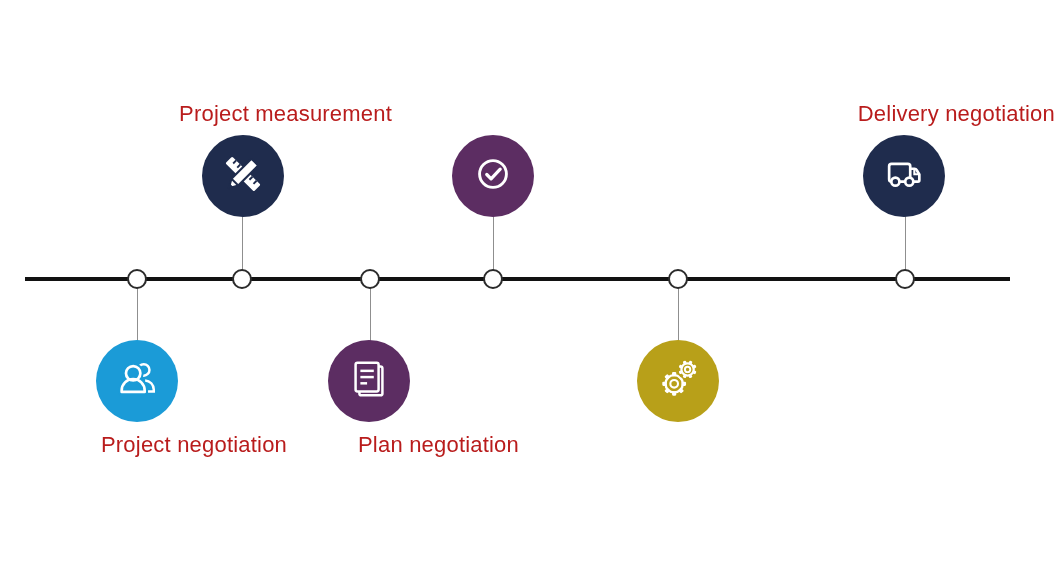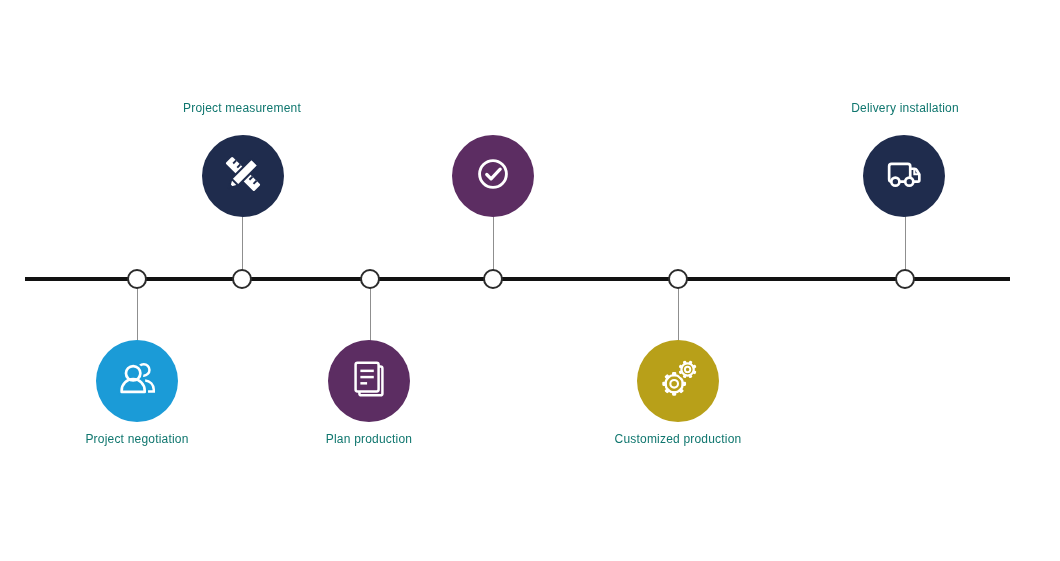--- a/index.html
+++ b/index.html
@@ -38,23 +38,23 @@
     border-radius: 50%;
     display: flex;
     align-items: center;
     justify-content: center;
   }
   .icon-circle.above { top: 135px; }
   .icon-circle.below { top: 340px; }
   .milestone-label {
     position: absolute;
     width: 300px;
-    text-align: center;
-    font-size: 12px;
-    color: #0f766e;
+    text-align: right;
+    font-size: 22px;
+    color: #b91c1c;
     letter-spacing: 0.2px;
     white-space: nowrap;
   }
   .milestone-label.above { top: 101px; }
   .milestone-label.below { top: 432px; }
 </style>
 </head>
 <body>
 
 <div class="canvas">
@@ -109,21 +109,21 @@
     <span>
       <svg viewBox="0 0 48 48" width="46" height="46">
         <rect x="14" y="11" width="24" height="30" rx="2" fill="none" stroke="#ffffff" stroke-width="2.6"></rect>
         <rect x="10" y="7" width="24" height="30" rx="2" fill="currentColor" stroke="#ffffff" stroke-width="2.6"></rect>
         <line x1="15" y1="15.5" x2="29" y2="15.5" stroke="#ffffff" stroke-width="2.6"></line>
         <line x1="15" y1="22" x2="29" y2="22" stroke="#ffffff" stroke-width="2.6"></line>
         <line x1="15" y1="28.5" x2="22" y2="28.5" stroke="#ffffff" stroke-width="2.6"></line>
       </svg>
     </span>
   </div>
-  <div class="milestone-label below" style="left:219px;">Plan production</div>
+  <div class="milestone-label below" style="left:219px;">Plan negotiation</div>
 
   <div class="connector above" style="left:493px;"></div>
   <div class="node-dot" style="left:483px;"></div>
   <div class="icon-circle above" style="left: 452px; background-color: rgb(92, 45, 98); color: rgb(92, 45, 98);">
     <span>
       <svg viewBox="0 0 48 48" width="46" height="46">
         <circle cx="24" cy="24" r="14" fill="none" stroke="#ffffff" stroke-width="3"></circle>
         <path d="M17.5 24.5 l4.5 4.5 l9.5 -10" fill="none" stroke="#ffffff" stroke-width="3.4" stroke-linecap="round" stroke-linejoin="round"></path>
       </svg>
     </span>
@@ -190,30 +190,29 @@
             </g>
           <g transform="rotate(337 34 14)">
               <rect x="32.4" y="4.6" width="3.4" height="3.8" rx="1" fill="#ffffff"></rect>
             </g>
           <circle cx="34" cy="14" r="6.4" fill="none" stroke="#ffffff" stroke-width="2.3"></circle>
           <circle cx="34" cy="14" r="2.8" fill="none" stroke="#ffffff" stroke-width="2"></circle>
         </g>
       </svg>
     </span>
   </div>
-  <div class="milestone-label below" style="left:528px;">Customized production</div>
 
   <div class="connector above" style="left:905px;"></div>
   <div class="node-dot" style="left:895px;"></div>
   <div class="icon-circle above" style="left: 863px; background-color: rgb(31, 44, 77); color: rgb(31, 44, 77);">
     <span>
       <svg viewBox="0 0 48 48" width="46" height="46">
         <rect x="8.5" y="13.5" width="22" height="18.5" rx="2.5" fill="none" stroke="#ffffff" stroke-width="2.8"></rect>
         <path d="M30.5 18.5 h4.5 a2.5 2.5 0 0 1 2.2 1.3 l2.8 4.7 v6 a1.5 1.5 0 0 1 -1.5 1.5 h-8" fill="none" stroke="#ffffff" stroke-width="2.8" stroke-linejoin="round"></path>
         <path d="M34.8 19 v5.3 h5" fill="none" stroke="#ffffff" stroke-width="2.2"></path>
         <circle cx="15" cy="32" r="4.2" fill="currentColor" stroke="#ffffff" stroke-width="2.8"></circle>
         <circle cx="29.5" cy="32" r="4.2" fill="currentColor" stroke="#ffffff" stroke-width="2.8"></circle>
       </svg>
     </span>
   </div>
-  <div class="milestone-label above" style="left:755px;">Delivery installation</div>
+  <div class="milestone-label above" style="left:755px;">Delivery negotiation</div>
 
 </div>
 
 </body></html>

